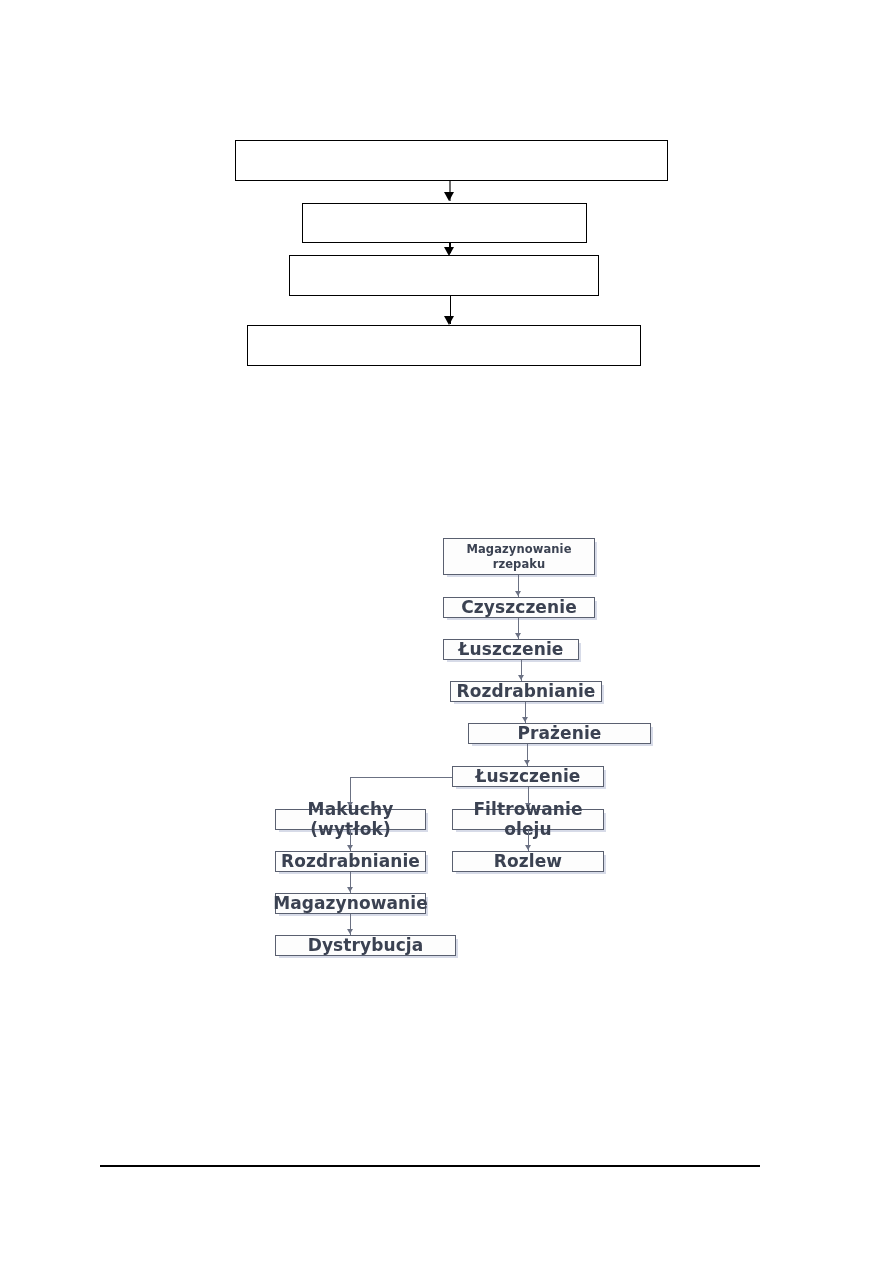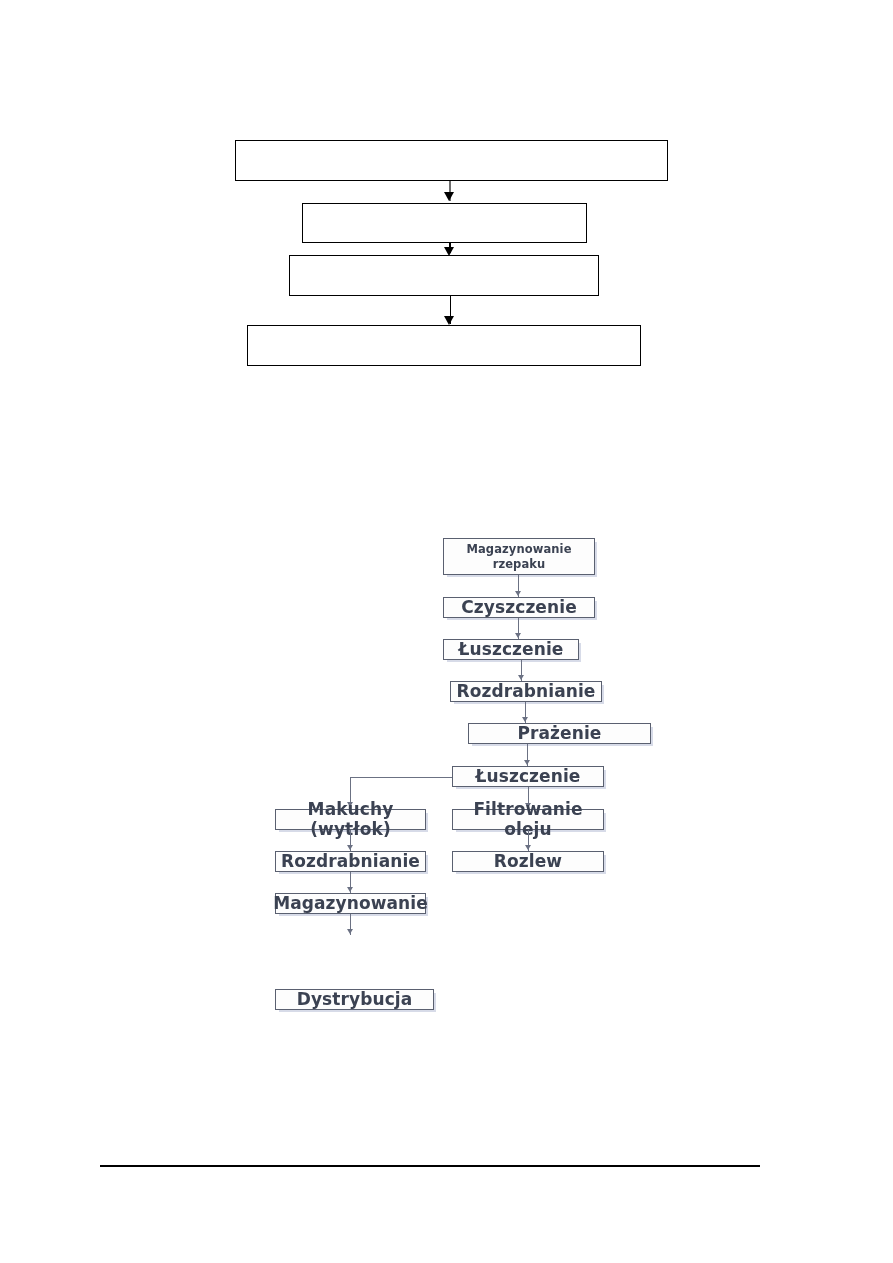--- a/index.html
+++ b/index.html
@@ -150,18 +150,18 @@
     <div class="sarrow" style="left:347px; top:845px;"></div>
 
     <div class="sbox" style="left:275px; top:851px; width:151px; height:21px;">Rozdrabnianie</div>
     <div class="sconn v" style="left:350px; top:872px; height:21px;"></div>
     <div class="sarrow" style="left:347px; top:887px;"></div>
 
     <div class="sbox" style="left:275px; top:893px; width:151px; height:21px;">Magazynowanie</div>
     <div class="sconn v" style="left:350px; top:914px; height:21px;"></div>
     <div class="sarrow" style="left:347px; top:929px;"></div>
 
-    <div class="sbox" style="left:275px; top:989px; width:159px; height:21px;">Dystrybucja</div>
+    <div class="sbox" style="left:275px; top:935px; width:181px; height:21px;">Dystrybucja</div>
   </div>
 
   <div class="footer-rule" style="left:100px; top:1165px; width:660px;"></div>
 
 </div>
 
 </body></html>

